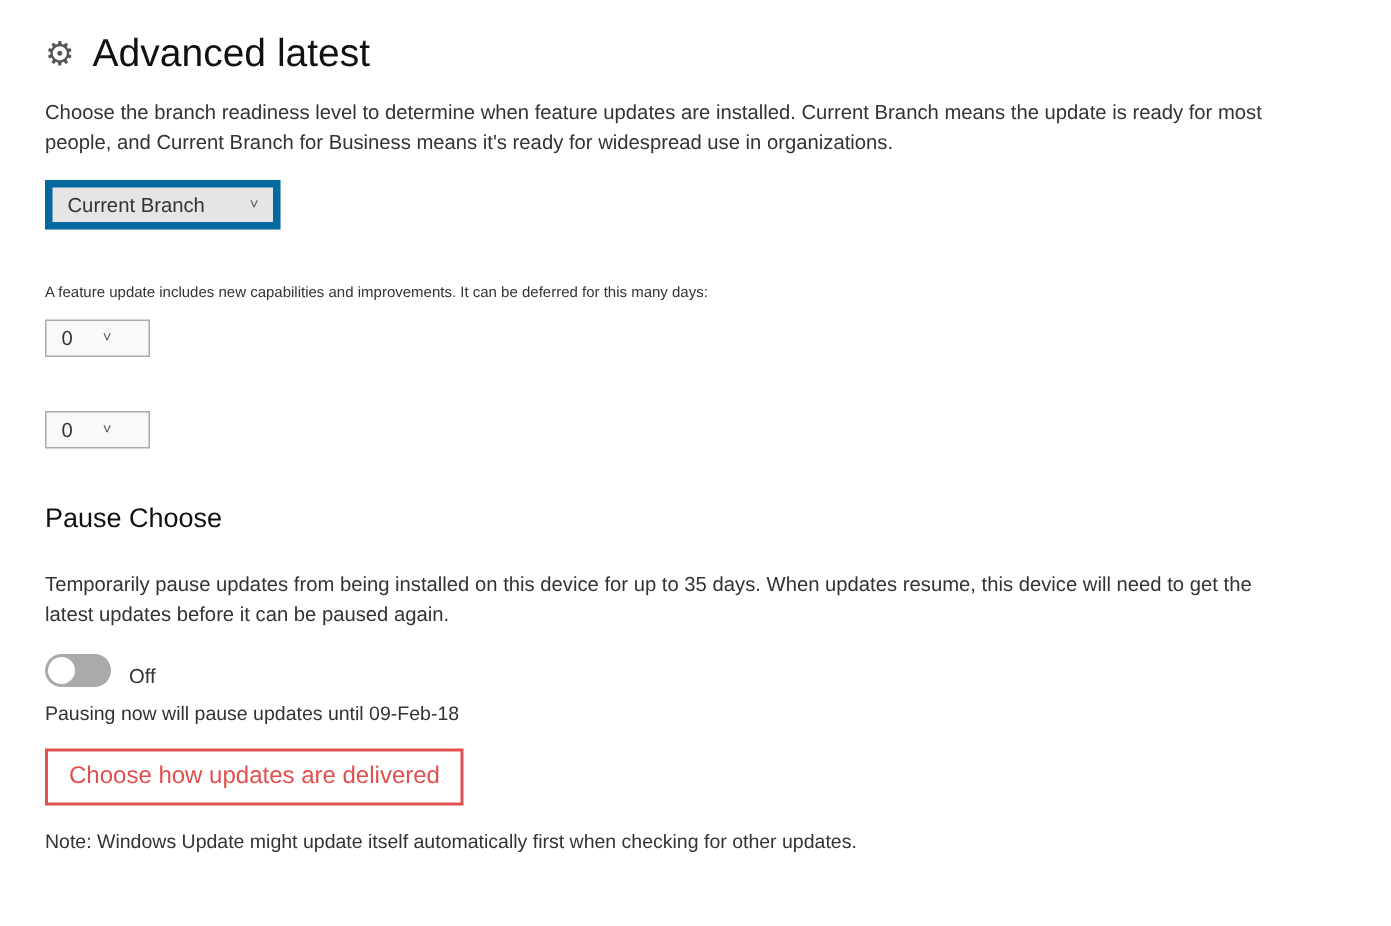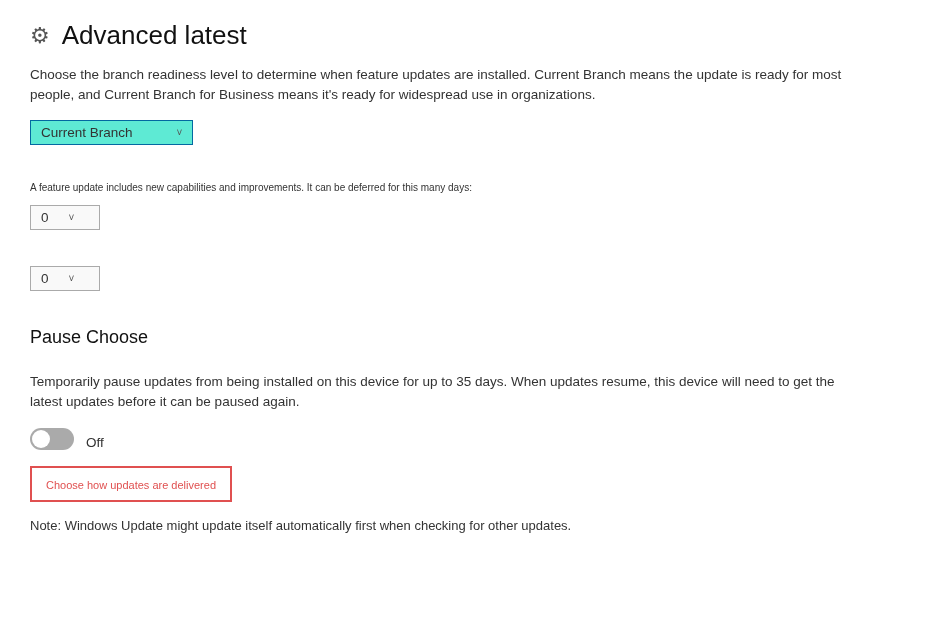--- a/index.html
+++ b/index.html
@@ -40,25 +40,25 @@
       font-size: 13.5px;
       color: #333;
       line-height: 1.5;
       margin-bottom: 14px;
       max-width: 820px;
     }
 
     .select-wrapper {
       display: inline-flex;
       align-items: center;
-      border: 1px solid #0369a1;
+      border: 5px solid #0369a1;
       padding: 4px 10px;
-      background: #5eead4;
-      cursor: pointer;
-      gap: 44px;
+      background: #e5e5e5;
+      cursor: pointer;
+      gap: 30px;
       min-width: 130px;
       margin-bottom: 20px;
     }
 
     .select-wrapper span.select-label {
       font-size: 13.5px;
       color: #333;
     }
 
     .select-wrapper span.chevron {
@@ -162,21 +162,21 @@
 
     .link-box {
       display: inline-block;
       border: 2px solid #e05050;
       padding: 8px 14px;
       margin-bottom: 16px;
     }
 
     .link-text {
       color: #e05050;
-      font-size: 11px;
+      font-size: 16px;
       text-decoration: none;
       cursor: pointer;
     }
 
     .footer-note {
       font-size: 13px;
       color: #333;
       max-width: 820px;
     }
   </style>
@@ -219,20 +219,21 @@
 
   <div class="toggle-row">
     <div class="toggle-switch">
       <div class="toggle-track">
         <div class="toggle-thumb"></div>
       </div>
     </div>
     <span class="toggle-label">Off</span>
   </div>
 
+  <p class="pause-note">Pausing now will pause updates until 09-Feb-18</p>
 </div>
 
 <div class="link-box">
   <a class="link-text">Choose how updates are delivered</a>
 </div>
 
 <p class="footer-note">Note: Windows Update might update itself automatically first when checking for other updates.</p>
 
 
 

